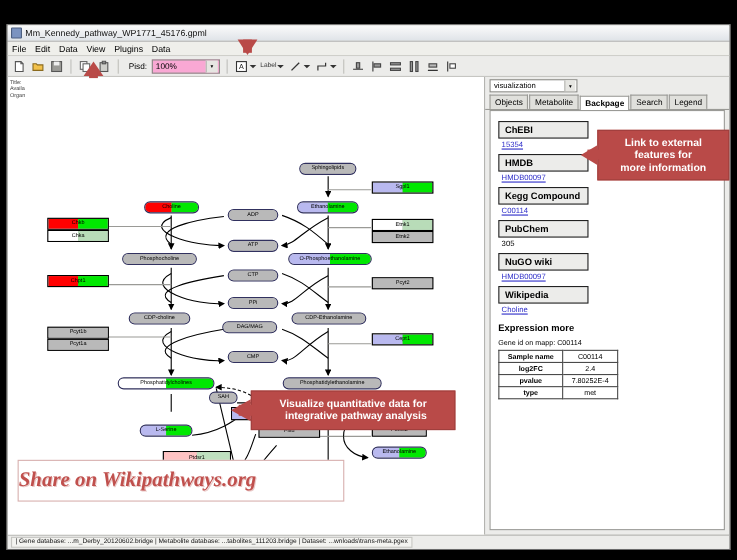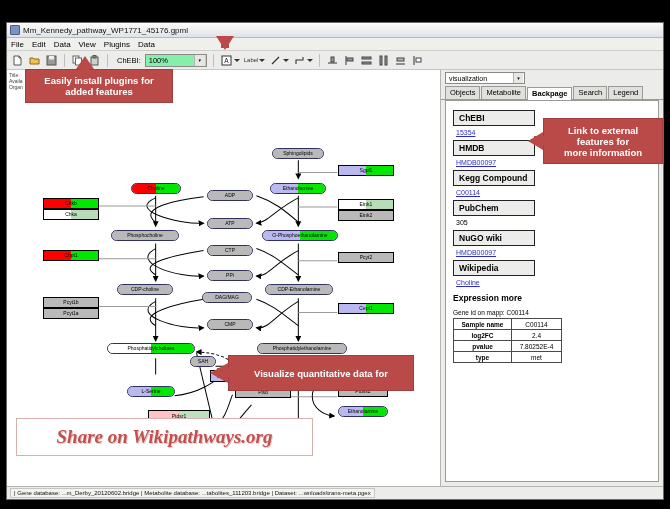--- a/index.html
+++ b/index.html
@@ -32,21 +32,21 @@
       display:flex; align-items:center; padding-left:4px; gap:8px; }
   #menubar .mi { font-size:8px; color:#000; cursor:default; }
 
   
   #toolbar { height:19px; background:#ececea; border-bottom:1px solid #c6c6c2;
       display:flex; align-items:center; gap:4px; padding-left:4px; }
   .tbtn { width:13px; height:13px; display:inline-flex; align-items:center;
       justify-content:center; }
   .sep { width:1px; height:13px; background:#bfbfbb; margin:0 2px; }
   .zoomlbl { font-size:7.5px; color:#000; margin-left:3px; }
-  .zoombox { width:62px; height:13px; background:#86efac; border:1px solid #8a8a86;
+  .zoombox { width:62px; height:13px; background:#f9a8d4; border:1px solid #8a8a86;
       font-size:7.5px; color:#000; display:flex; align-items:center;
       padding-left:3px; position:relative; }
   .zoombox .arr { position:absolute; right:1px; top:0; bottom:0; width:11px;
       background:#e6e6e2; border-left:1px solid #b5b5b1;
       display:flex; align-items:center; justify-content:center; font-size:5px; }
   .ddbtn { display:flex; align-items:center; gap:1px; }
   .caret { width:0;height:0;border-left:3px solid transparent;
       border-right:3px solid transparent;border-top:3px solid #333; }
 
   
@@ -118,21 +118,21 @@
 
   
   .callout { position:absolute; background:#b94a48; color:#fff;
       font-weight:bold; text-align:center; z-index:40;
       border:1px solid #a03f3d; display:flex; align-items:center;
       justify-content:center; line-height:11px; }
   .callout .ctext { padding:2px 6px; }
 
   #wp-banner { position:absolute; left:16px; top:418px; width:297px; height:38px;
       background:#fff; border:1px solid #d8b0ae; z-index:40;
-      display:flex; align-items:center; justify-content:center; }
+      display:flex; align-items:center; justify-content:flex-start; }
   #wp-banner span { font-family:"Liberation Serif", serif; font-style:italic;
       font-weight:bold; font-size:19px; color:#c0504d;
       text-shadow:1px 1px 0 #e9c9c8; }
 </style>
 </head>
 <body>
 
 <div id="root">
 
   <div id="app">
@@ -176,21 +176,21 @@
             <rect x="3.5" y="3" width="6" height="7" fill="#fff" stroke="#666"></rect>
           </svg>
       </span>
       <span class="tbtn">
         <svg width="11" height="11" viewBox="0 0 11 11">
             <rect x="2" y="2" width="7" height="8" fill="#cfcfcb" stroke="#555"></rect>
             <rect x="4" y="0.5" width="3" height="2.5" fill="#888" stroke="#555"></rect>
           </svg>
       </span>
       <span class="sep"></span>
-      <span class="zoomlbl">ChEBI:</span>
+      <span class="zoomlbl">Pisd:</span>
       <span class="zoombox">
         <span>100%</span>
         <span class="arr">▾</span>
       </span>
       <span class="sep"></span>
       <span class="ddbtn">
         <span class="tbtn">
           <svg width="11" height="11" viewBox="0 0 11 11">
               <rect x="1" y="1" width="9" height="9" fill="#fff" stroke="#333"></rect>
               <text x="5.5" y="8" font-size="6.5" text-anchor="middle" fill="#111" font-family="Liberation Sans">A</text>
@@ -564,46 +564,41 @@
     <div id="statusbar">
       <span class="st">| Gene database: ...m_Derby_20120602.bridge | Metabolite database: ...tabolites_111203.bridge | Dataset:  ...wnloads\trans-meta.pgex</span>
     </div>
   </div>
 
   <div style="position:absolute;left:216px;top:36px;width:0;height:0;z-index:39;
               border-left:9px solid transparent;border-right:9px solid transparent;
               border-top:14px solid #b94a48;"></div>
   <div style="position:absolute;left:221px;top:36px;width:8px;height:12px;background:#b94a48;z-index:38;"></div>
 
-  <div class="callout" style="left:25px; top:69px; width:148px; height:34px; font-size:9.5px;">
-    <div class="ctext">
-      <div>Easily install plugins for</div>
-      <div>added features</div>
-    </div>
-  </div>
   <div style="position:absolute;left:76px;top:56px;width:0;height:0;z-index:41;
               border-left:9px solid transparent;border-right:9px solid transparent;
               border-bottom:13px solid #b94a48;"></div>
   <div style="position:absolute;left:81px;top:62px;width:8px;height:9px;background:#b94a48;z-index:41;"></div>
 
   <div class="callout" style="left:543px; top:118px; width:120px; height:46px; font-size:9.5px;">
     <div class="ctext">
       <div>Link  to external</div>
       <div>features  for</div>
       <div>more information</div>
     </div>
   </div>
   <div style="position:absolute;left:528px;top:132px;width:0;height:0;z-index:41;
               border-top:9px solid transparent;border-bottom:9px solid transparent;
               border-right:15px solid #b94a48;"></div>
   <div style="position:absolute;left:534px;top:136px;width:11px;height:9px;background:#b94a48;z-index:41;"></div>
 
   <div class="callout" style="left:228px; top:355px; width:186px; height:36px; font-size:9.5px;text-align:right;">
     <div class="ctext">
       <div>Visualize quantitative data  for</div>
+      <div>integrative pathway analysis</div>
     </div>
   </div>
   <div style="position:absolute;left:210px;top:363px;width:0;height:0;z-index:41;
               border-top:10px solid transparent;border-bottom:10px solid transparent;
               border-right:18px solid #b94a48;"></div>
   <div style="position:absolute;left:217px;top:368px;width:13px;height:10px;background:#b94a48;z-index:41;"></div>
 
   <div id="wp-banner">
     <span>Share on Wikipathways.org</span>
   </div>

